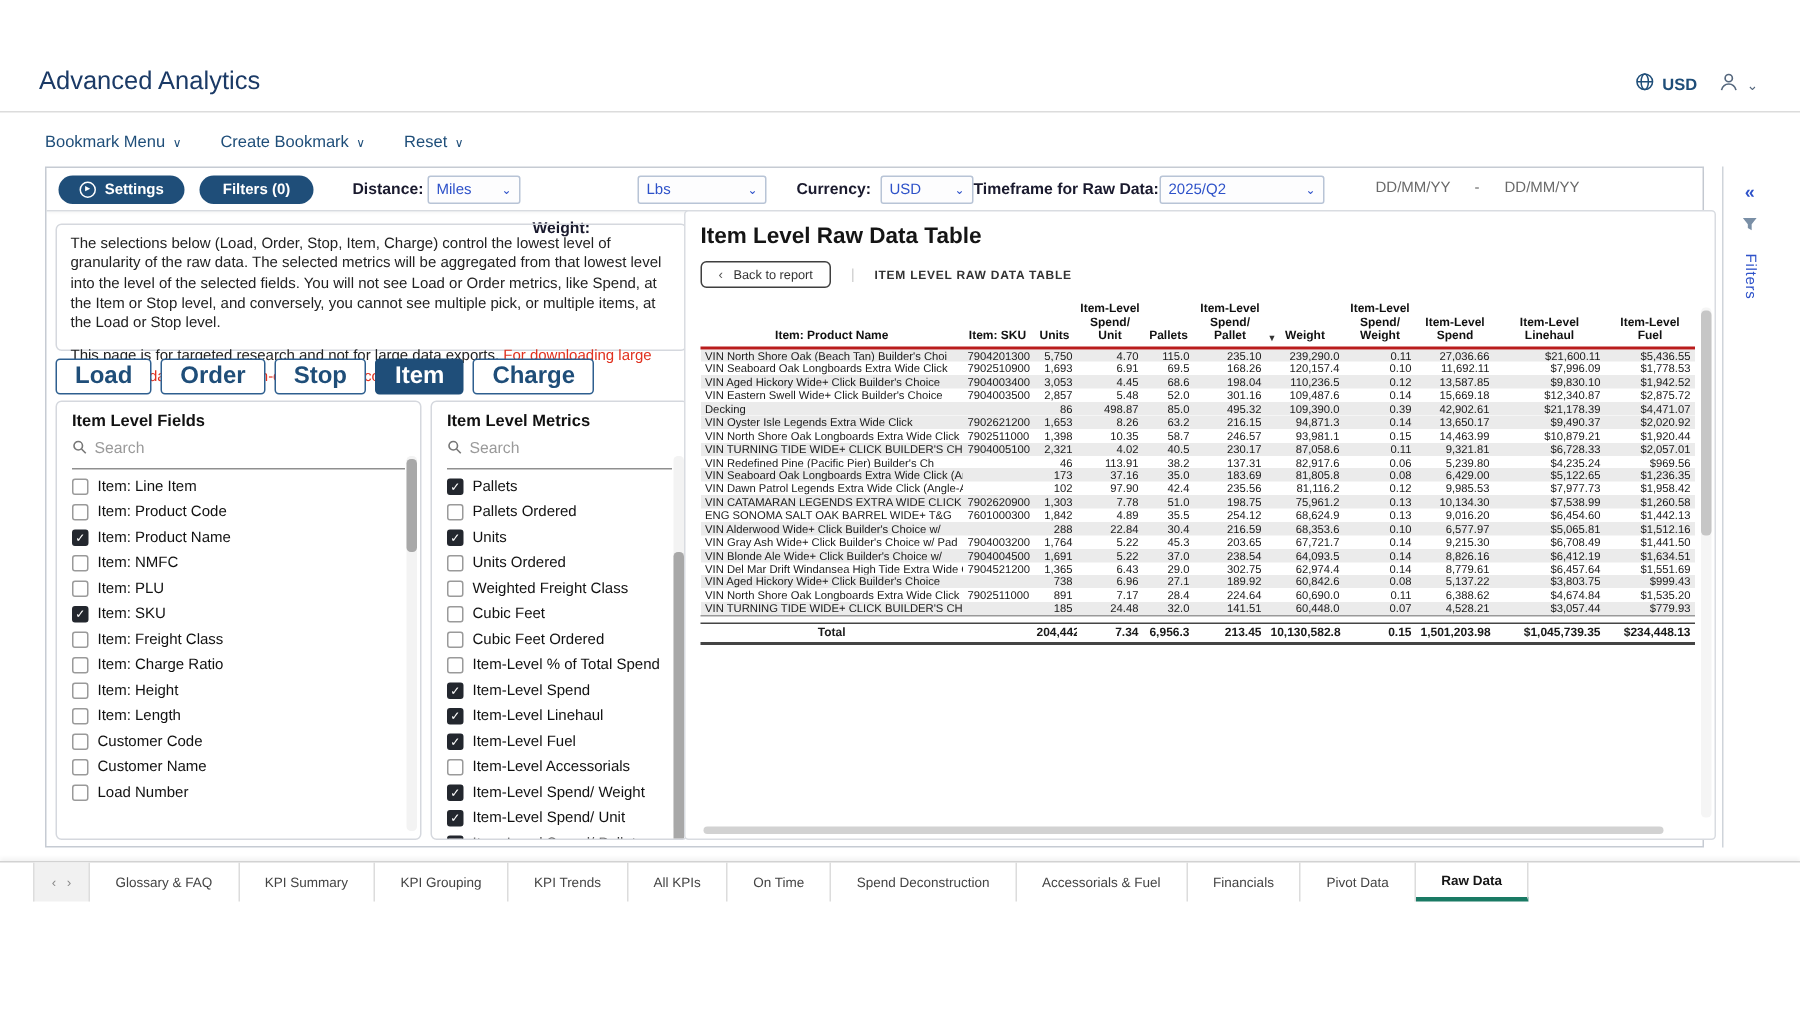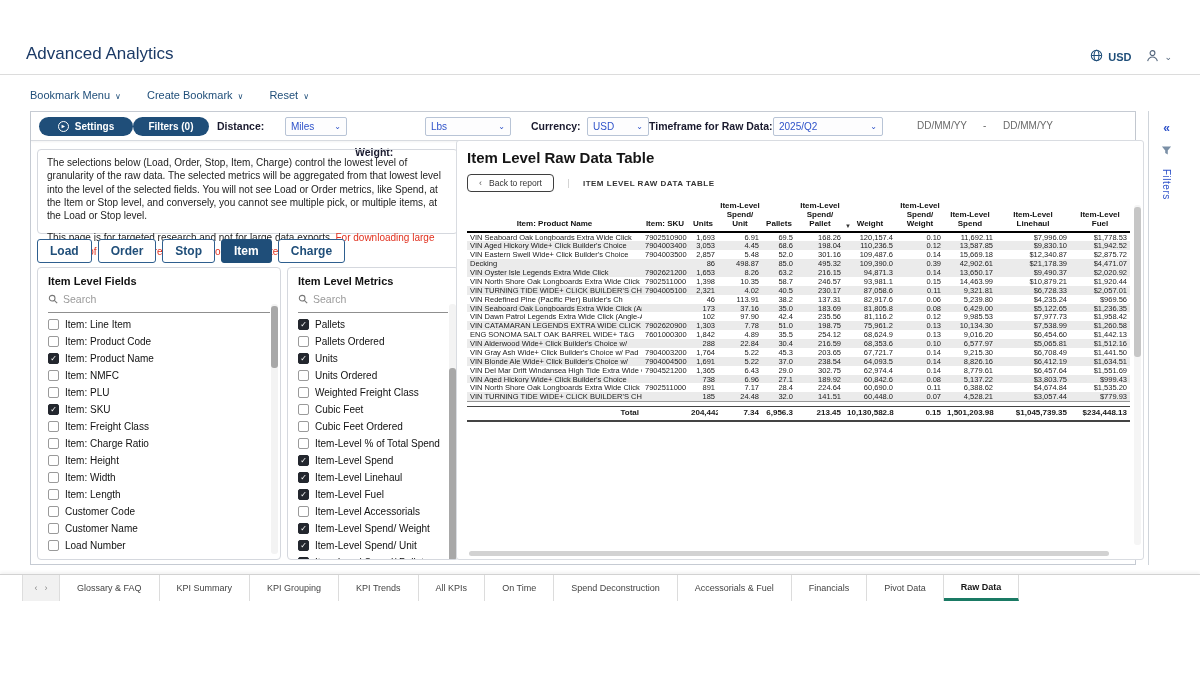--- a/index.html
+++ b/index.html
@@ -14,41 +14,41 @@
 
   .bookmark-bar { position: absolute; left: 30px; top: 89px; display: flex; gap: 26px; font-size: 11px; color: #1f4e79; }
   .bm { cursor: pointer; }
   .bmchev { font-size: 8px; margin-left: 5px; color: #1f4e79; }
 
   .main-panel { position: absolute; left: 30px; top: 111px; width: 1106px; height: 454px; border: 1px solid #c6cbd3; background: #fff; }
   .toolbar { position: relative; height: 29px; border-bottom: 1px solid #d8dbe0; box-shadow: 0 1px 2px rgba(0,0,0,.05); }
   .pill { position: absolute; top: 5px; height: 19px; background: #1f4e79; color: #fff; border: none; border-radius: 10px;
           font-family: "Liberation Sans", sans-serif; font-size: 10px; font-weight: bold; display: flex; align-items: center; justify-content: center; gap: 6px; cursor: pointer; }
   .pill-icon { width: 11px; height: 11px; border: 1.3px solid #fff; border-radius: 50%; font-size: 6px; line-height: 8.5px; text-align: center; color: #fff; }
-  .tb-settings { left: 8px;  width: 94px; }
+  .tb-settings { left: 8px;  width: 84px; }
   .tb-filters  { left: 102px; width: 76px; }
   .tlabel { position: absolute; top: 8px; font-size: 10.5px; font-weight: bold; color: #1a1a2e; white-space: nowrap; }
   .tselect { position: absolute; top: 5px; height: 19px; border: 1px solid #b8c4d6; border-radius: 2px; background: #fdfdfe;
              font-size: 10px; color: #2e52c9; display: flex; align-items: center; justify-content: space-between; padding: 0 5px; cursor: pointer; }
   .schev { font-size: 8px; color: #2e52c9; margin-left: 4px; }
-  .tb-dist-l { left: 186px; } .tb-dist-s { left: 254px; width: 62px; }
+  .tb-dist-l { left: 204px; } .tb-dist-s { left: 254px; width: 62px; }
   .tb-wt-l   { left: 324px; margin-top: 26px; } .tb-wt-s   { left: 394px; width: 86px; align-items: center; }
   .tb-cur-l  { left: 500px; } .tb-cur-s  { left: 556px; width: 62px; }
   .tb-tf-l   { left: 618px; } .tb-tf-s   { left: 742px; width: 110px; }
   .tb-date { position: absolute; top: 8px; font-size: 10px; color: #6a6a6a; cursor: text; }
   .tb-d1 { left: 886px; } .tb-dash { left: 952px; } .tb-d2 { left: 972px; }
 
   .info-box { position: absolute; left: 6px; top: 37px; width: 421px; height: 85px; border: 1px solid #d5d8de; border-radius: 4px;
               padding: 6px 9px; font-size: 10px; line-height: 1.33; color: #222; }
   .info-box p + p { margin-top: 9px; }
   .red { color: #e0301e; }
 
   .level-row { position: absolute; left: 6px; top: 127px; display: flex; gap: 6px; }
   .level-btn { height: 24px; padding: 0 12px; background: #fff; border: 1.5px solid #2e5f8f; border-radius: 3px;
-               color: #1f4e79; font-family: "Liberation Sans", sans-serif; font-size: 12px; font-weight: bold; cursor: pointer; }
+               color: #1f4e79; font-family: "Liberation Sans", sans-serif; font-size: 16px; font-weight: bold; cursor: pointer; }
   .level-btn.active { background: #1f4e79; color: #fff; border-color: #1f4e79; }
 
   .list-panel { position: absolute; top: 155px; height: 293px; border: 1px solid #d5d8de; border-radius: 4px; background: #fff; padding: 7px 10px 4px 10px; overflow: hidden; }
   .lp-fields  { left: 6px; width: 244px; }
   .lp-metrics { left: 256px; width: 172px; }
   .lp-title { font-size: 11px; font-weight: bold; color: #111; }
   .search-row { display: flex; align-items: center; gap: 5px; padding: 3px 0 4px 0; border-bottom: 1px solid #8f8f8f; }
   .search-row input { border: none; outline: none; font-family: "Liberation Sans", sans-serif; font-size: 10.5px; color: #333; width: 100%; background: transparent; }
   .search-row input::placeholder { color: #9a9a9a; }
   .chk-list { margin-top: 3px; }
@@ -65,33 +65,33 @@
   .table-card { position: absolute; left: 425px; top: 28px; width: 688px; height: 420px; border: 1px solid #d9dce1; border-radius: 3px; background: #fff; padding: 8px 10px; }
   .t-title { font-size: 15px; font-weight: bold; color: #151515; }
   .t-controls { display: flex; align-items: center; margin-top: 6px; height: 22px; }
   .back-btn { display: inline-flex; align-items: center; gap: 7px; border: 1.5px solid #3f3f3f; border-radius: 4px; background: #fff;
               padding: 3px 11px; font-family: "Liberation Sans", sans-serif; font-size: 8.5px; color: #333; cursor: pointer; }
   .back-chev { font-size: 9px; color: #555; }
   .t-tab { margin-left: 14px; padding-left: 14px; border-left: 1px solid #d4d4d4; font-size: 8px; font-weight: bold; letter-spacing: .5px; color: #333; cursor: pointer; }
 
   table.raw { table-layout: fixed; border-collapse: collapse; width: 663px; margin-top: 7px; }
   table.raw th { font-size: 8px; font-weight: bold; color: #111; vertical-align: bottom; text-align: center;
-                 white-space: pre-line; line-height: 1.15; padding: 0 2px 2px 2px; border-bottom: 2px solid #000000; position: relative; }
+                 white-space: pre-line; line-height: 1.15; padding: 0 2px 2px 2px; border-bottom: 2px solid #b91c1c; position: relative; }
   table.raw th:nth-child(1){width:175px} table.raw th:nth-child(2){width:46px} table.raw th:nth-child(3){width:30px}
   table.raw th:nth-child(4){width:44px}  table.raw th:nth-child(5){width:34px} table.raw th:nth-child(6){width:48px}
   table.raw th:nth-child(7){width:52px}  table.raw th:nth-child(8){width:48px} table.raw th:nth-child(9){width:52px}
   table.raw th:nth-child(10){width:74px} table.raw th:nth-child(11){width:60px}
   .sort-arrow { position: absolute; left: 1px; bottom: 1px; font-size: 6px; color: #333; }
   table.raw td { font-size: 7.5px; color: #1a1a1a; padding: 1px 3px 0 3px; white-space: nowrap; overflow: hidden; text-align: right; line-height: 1.05; }
   table.raw td.c0 { text-align: left; }
   table.raw td.c1 { text-align: center; }
   table.raw tbody tr.alt td { background: #ebebeb; }
   tr.spacer-row td { height: 5px; border-top: 1px solid #999; padding: 0; }
   tr.total-row td { font-size: 8px; font-weight: bold; border-top: 1px solid #444; border-bottom: 2px solid #444; padding: 2px 3px; }
-  tr.total-row td:first-child { text-align: right; }
+  tr.total-row td:first-child { text-align: center; }
 
   .vscroll { position: absolute; right: 2px; top: 64px; width: 7px; height: 340px; background: #f5f5f5; border-radius: 3px; }
   .vthumb { position: absolute; top: 2px; left: 0; width: 7px; height: 150px; background: #c6c6c6; border-radius: 3px; }
   .hscroll { position: absolute; left: 12px; bottom: 3px; width: 640px; height: 5px; background: #d2d2d2; border-radius: 3px; }
 
   .filters-strip { position: absolute; left: 1148px; top: 111px; width: 36px; height: 454px; border-left: 1px solid #cfd4da;
                    display: flex; flex-direction: column; align-items: center; padding-top: 12px; gap: 9px; }
   .collapse { font-size: 12px; font-weight: bold; color: #2e52c9; cursor: pointer; line-height: 10px; }
   .vtext { writing-mode: vertical-rl; font-size: 10px; color: #2e52c9; letter-spacing: .5px; cursor: pointer; }
 
@@ -218,24 +218,20 @@
           <div class="chk-row">
             <span class="chk"></span>
             <span class="chk-label">Item: Charge Ratio</span>
           </div>
           <div class="chk-row">
             <span class="chk"></span>
             <span class="chk-label">Item: Height</span>
           </div>
           <div class="chk-row">
             <span class="chk"></span>
-            <span class="chk-label">Item: Width</span>
-          </div>
-          <div class="chk-row">
-            <span class="chk"></span>
             <span class="chk-label">Item: Length</span>
           </div>
           <div class="chk-row">
             <span class="chk"></span>
             <span class="chk-label">Customer Code</span>
           </div>
           <div class="chk-row">
             <span class="chk"></span>
             <span class="chk-label">Customer Name</span>
           </div>
@@ -348,20 +344,33 @@
               <th>Weight<span class="sort-arrow">▼</span></th>
               <th>Item-Level
 Spend/ Weight</th>
               <th>Item-Level
 Spend</th>
               <th>Item-Level Linehaul</th>
               <th>Item-Level Fuel</th>
             </tr>
           </thead>
         <tbody>
+            <tr class="alt">
+              <td class="c0">VIN North Shore Oak (Beach Tan) Builder's Choi</td>
+              <td class="c1">7904201300</td>
+              <td class="c2">5,750</td>
+              <td class="c3">4.70</td>
+              <td class="c4">115.0</td>
+              <td class="c5">235.10</td>
+              <td class="c6">239,290.0</td>
+              <td class="c7">0.11</td>
+              <td class="c8">27,036.66</td>
+              <td class="c9">$21,600.11</td>
+              <td class="c10">$5,436.55</td>
+            </tr>
             <tr>
               <td class="c0">VIN Seaboard Oak Longboards Extra Wide Click</td>
               <td class="c1">7902510900</td>
               <td class="c2">1,693</td>
               <td class="c3">6.91</td>
               <td class="c4">69.5</td>
               <td class="c5">168.26</td>
               <td class="c6">120,157.4</td>
               <td class="c7">0.10</td>
               <td class="c8">11,692.11</td>

